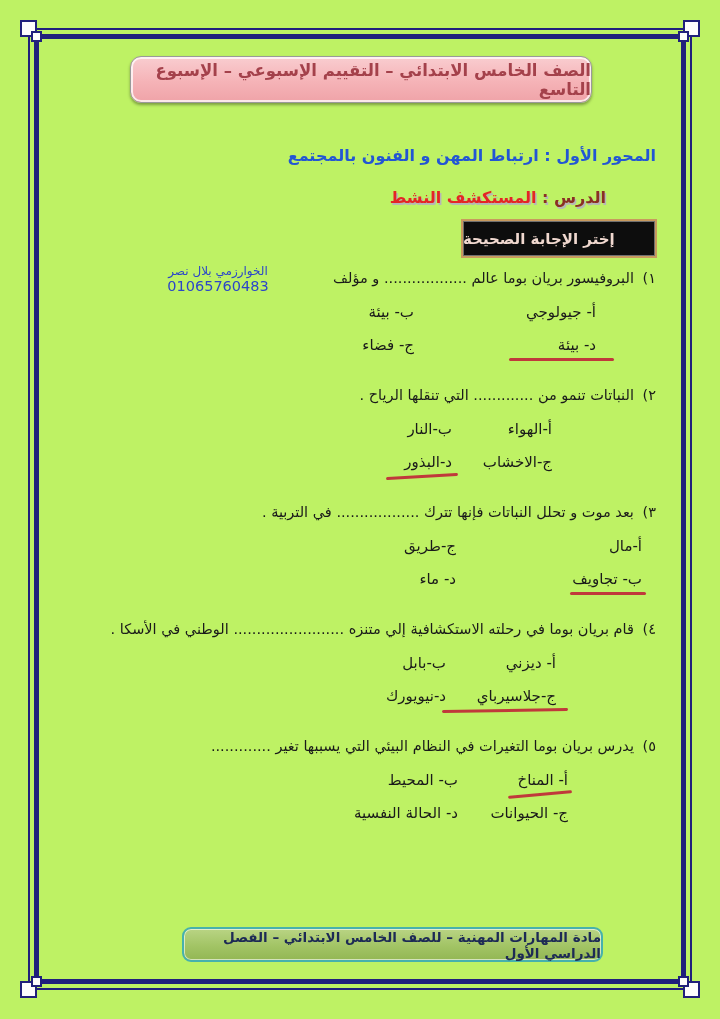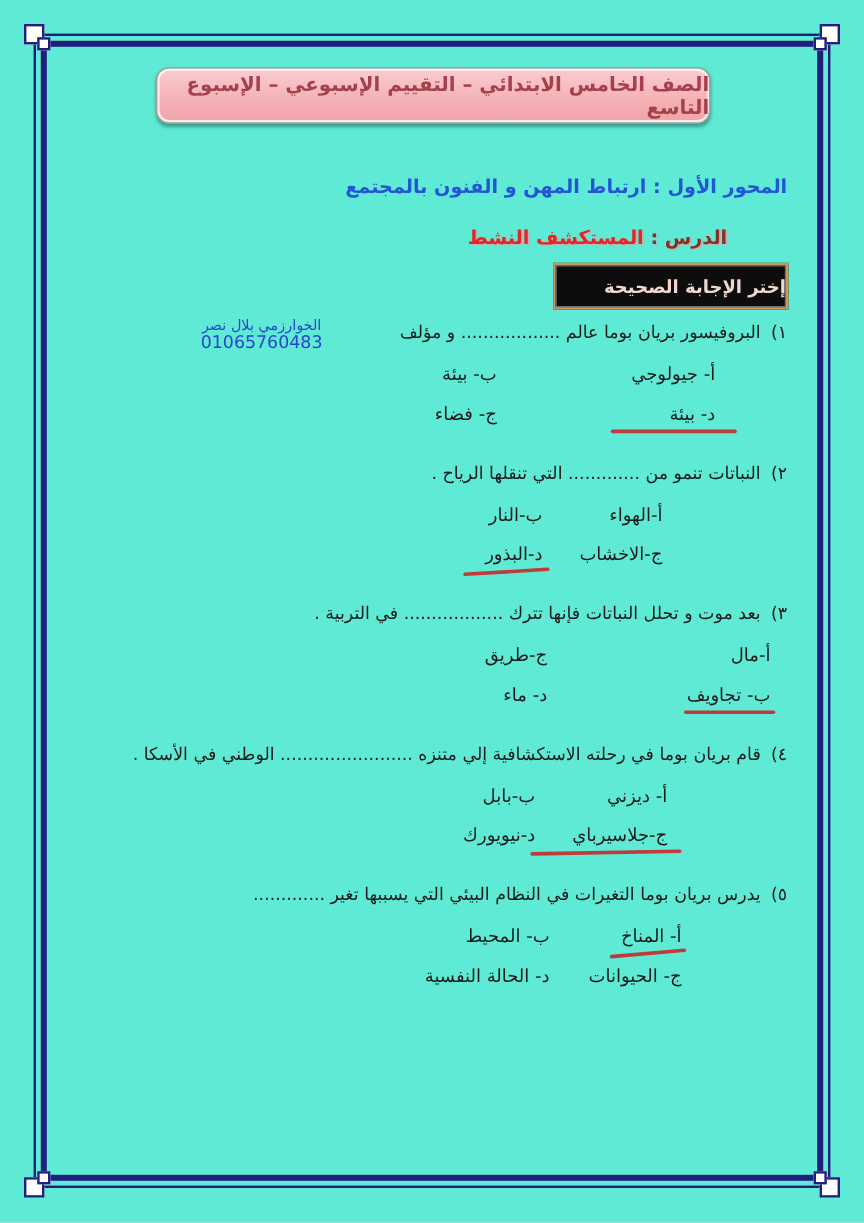--- a/index.html
+++ b/index.html
@@ -1,18 +1,18 @@
 <!DOCTYPE html>
 <html lang="ar"><head>
 <meta charset="utf-8">
 <style>
   * { margin:0; padding:0; box-sizing:border-box; }
   html,body { background:#e8e8e8; }
   .page {
-    position:relative; width:720px; height:1019px; background:#5eead4;
+    position:relative; width:720px; height:1019px; background:#bef264;
     font-family:"DejaVu Sans", sans-serif; overflow:hidden; margin:0 auto;
   }
   
   .frame-outer {
     position:absolute; left:28px; top:28px; width:664px; height:962px;
     border:2px solid #20207c;
   }
   .frame-inner {
     position:absolute; left:34px; top:34px; width:652px; height:950px;
     border:5px solid #20207c;
@@ -52,21 +52,21 @@
     position:absolute; right:114px; top:188px; direction:rtl;
     font-size:16px; font-weight:bold; text-shadow:1.5px 1.5px 0 #b6b6b6;
   }
   .lesson-label { color:#8a2f24; }
   .lesson-name  { color:#e42525; }
 
   .instruction-box {
     position:absolute; right:63px; top:219px; width:196px; height:39px;
     background:#0d0d0d; border:2px solid #c89a5e;
     box-shadow:inset 0 0 0 1px #6f6f6f;
-    display:flex; align-items:center; justify-content:flex-start;
+    display:flex; align-items:center; justify-content:flex-end;
     color:#f0d8cf; font-size:15px; font-weight:bold; direction:rtl;
   }
 
   .watermark {
     position:absolute; left:154px; top:264px; width:128px; text-align:center;
     color:#2b46c9; direction:rtl;
   }
   .watermark .wm-name  { font-size:12px; }
   .watermark .wm-phone { font-size:14.5px; direction:ltr; }
 
@@ -256,14 +256,17 @@
         </div>
         <div class="opt">
           <span class="opt-label">د- الحالة النفسية</span>
           
         </div>
       </div>
     </div>
 
   </div>
 
+  <div class="footer-banner">
+    <span>مادة المهارات المهنية – للصف الخامس الابتدائي – الفصل الدراسي الأول</span>
+  </div>
 
 </div>
 
 </body></html>

